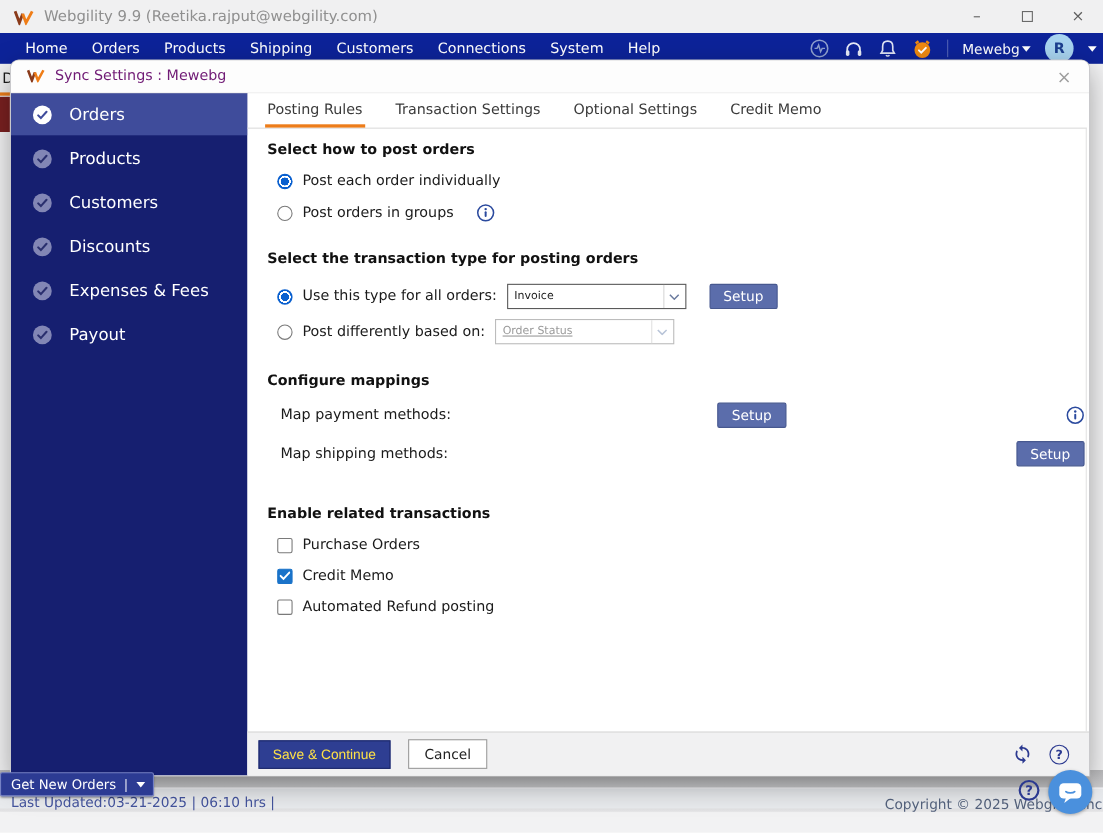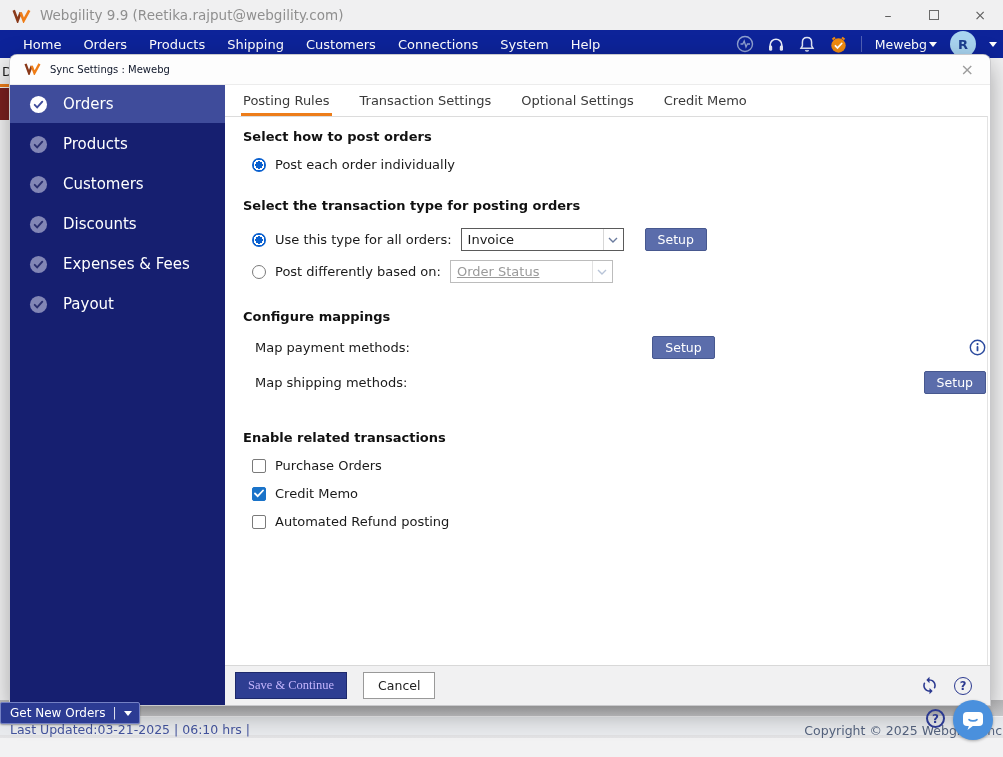--- a/index.html
+++ b/index.html
@@ -37,21 +37,21 @@
   .status-right { position:absolute; right:-3px; top:6px; white-space:nowrap; color:#55637e; }
 
   .getneworders { position:absolute; left:0; top:702px; height:22px; background:#2c3b93; border:1px solid #7581c4; border-radius:2px; color:#fff; font-size:12px; display:flex; align-items:center; gap:7px; padding:0 7px 0 9px; z-index:30; cursor:pointer; box-shadow:0 1px 2px rgba(0,0,0,.35); }
   .gno-sep { opacity:.85; }
   .help-bubble { position:absolute; left:926px; top:709px; width:19px; height:19px; border:2px solid #2b3990; border-radius:50%; color:#2b3990; font-weight:bold; font-size:12px; display:flex; align-items:center; justify-content:center; z-index:30; cursor:pointer; }
   .chat-bubble { position:absolute; left:953px; top:700px; width:40px; height:40px; border-radius:50%; background:#4a90dd; display:flex; align-items:center; justify-content:center; z-index:30; cursor:pointer; box-shadow:0 1px 3px rgba(0,0,0,.3); }
 
   
   .modal { position:absolute; left:10px; top:55px; width:980px; height:650px; background:#fff; border-radius:7px 7px 0 0; box-shadow:0 0 0 1px #c9c9cc, 0 8px 26px rgba(0,0,0,.35); display:flex; flex-direction:column; z-index:20; overflow:hidden; }
   .modal-header { height:30px; flex:none; display:flex; align-items:center; gap:9px; padding-left:14px; background:#fdfdfd; border-bottom:1px solid #ececec; }
-  .modal-title { font-size:10px; color:#0f172a; }
+  .modal-title { font-size:13px; color:#701a75; }
   .modal-close { margin-left:auto; margin-right:16px; color:#9d9d9d; font-size:16px; cursor:pointer; line-height:1; }
   .modal-body { flex:1; display:flex; min-height:0; }
 
   
   .sidebar { width:215px; flex:none; background:#161f70; }
   .side-item { height:38px; margin-bottom:2px; display:flex; align-items:center; gap:15px; padding-left:19px; color:#fff; font-size:15px; cursor:pointer; }
   .side-item.selected { background:#3f4c9b; }
 
   
   .main { flex:1; display:flex; flex-direction:column; min-width:0; background:#fff; }
@@ -66,31 +66,31 @@
   .sel-row2 { display:flex; align-items:center; gap:9px; margin:9px 0 0 9px; }
   .map-row { display:flex; align-items:center; margin:12px 0 0 12px;justify-content:space-between; }
   .map-label { min-width:143px; }
   .cb-row { display:flex; align-items:center; gap:9px; margin:13px 0 0 9px; }
 
   .radio { width:14px; height:14px; border-radius:50%; background:#fff; border:1px solid #7a7a7a; flex:none; cursor:pointer; }
   .radio.sel { border:none; background:radial-gradient(circle,#0a60cf 0 3.6px,#fff 3.7px 5.2px,#0a60cf 5.3px 100%); }
   .cb { width:14px; height:14px; border:1px solid #7a7a7a; border-radius:2px; background:#fff; flex:none; display:flex; align-items:center; justify-content:center; cursor:pointer; }
   .cb.checked { background:#1a73c9; border-color:#1a73c9; }
 
-  .selectbox { width:163px; height:23px; border:1px solid #5a5a5a; background:#fff; display:flex; align-items:center; padding-left:6px; font-size:13px; cursor:pointer; }
+  .selectbox { width:163px; height:23px; border:1px solid #5a5a5a; background:#fff; display:flex; align-items:center; padding-left:6px; font-size:10px; cursor:pointer; }
   .selectbox .chev { margin-left:auto; width:20px; height:100%; border-left:1px solid #d7d7d7; display:flex; align-items:center; justify-content:center; }
   .selectbox.disabled { border-color:#bcbcbc; color:#9a9a9a; cursor:default;text-decoration:underline; }
   .selectbox.disabled .chev { border-left-color:#e2e2e2; }
 
   .btn-setup { background:#5b6dab; border:1px solid #47588f; color:#fff; font-size:12.5px; padding:3px 12px; border-radius:2px; cursor:pointer; font-family:inherit; }
   .ml12 { margin-left:12px; }
   .info-icon { display:flex; flex:none; cursor:pointer; }
 
   .footer { height:40px; flex:none; background:#f1f1f2; border-top:1px solid #d8d8d8; display:flex; align-items:center; gap:16px; padding:0 18px 0 10px; }
-  .btn-save { background:#2e3e92; border:1px solid #1d296b; color:#c4b5fd; font-size:12.5px; padding:5px 12px; cursor:pointer; font-family:Liberation Serif, serif; }
+  .btn-save { background:#2e3e92; border:1px solid #1d296b; color:#fde047; font-size:12.5px; padding:5px 12px; cursor:pointer; font-family:Liberation Sans, sans-serif; }
   .btn-cancel { background:#fff; border:1px solid #999; color:#222; font-size:12.5px; padding:5px 14px; cursor:pointer; font-family:inherit; }
   .footer-icons { margin-left:auto; display:flex; align-items:center; gap:15px; }
   .help-circle { width:18px; height:18px; border:1.7px solid #2b3990; border-radius:50%; color:#2b3990; font-weight:bold; font-size:11.5px; display:flex; align-items:center; justify-content:center; cursor:pointer; }
 </style>
 </head>
 <body>
 
 <div class="titlebar">
   <span class="logo">
     <svg width="19" height="15" viewBox="0 0 22 16">
@@ -245,20 +245,31 @@
         <span class="tab">Optional Settings</span>
         <span class="tab">Credit Memo</span>
       </div>
 
       <div class="content">
         <div class="h">Select how to post orders</div>
         <div class="opt-row">
           <span class="radio sel"></span>
           <span>Post each order individually</span>
         </div>
+        <div class="opt-row">
+          <span class="radio"></span>
+          <span>Post orders in groups</span>
+          <span class="info-icon ml12">
+            <svg width="17" height="17" viewBox="0 0 17 17">
+                <circle cx="8.5" cy="8.5" r="7.2" fill="none" stroke="#2b4a9e" stroke-width="1.4"></circle>
+                <circle cx="8.5" cy="5.1" r="1.1" fill="#2b4a9e"></circle>
+                <rect x="7.6" y="7.1" width="1.8" height="5.2" rx="0.9" fill="#2b4a9e"></rect>
+              </svg>
+          </span>
+        </div>
 
         <div class="h mt26">Select the transaction type for posting orders</div>
         <div class="sel-row">
           <span class="radio sel"></span>
           <span>Use this type for all orders:</span>
           <span class="selectbox">
             <span>Invoice</span>
             <span class="chev">
                 <svg width="10" height="6" viewBox="0 0 10 6">
                   <path d="M1 1l4 4 4-4" fill="none" stroke="#6b7b9e" stroke-width="1.4"></path>

